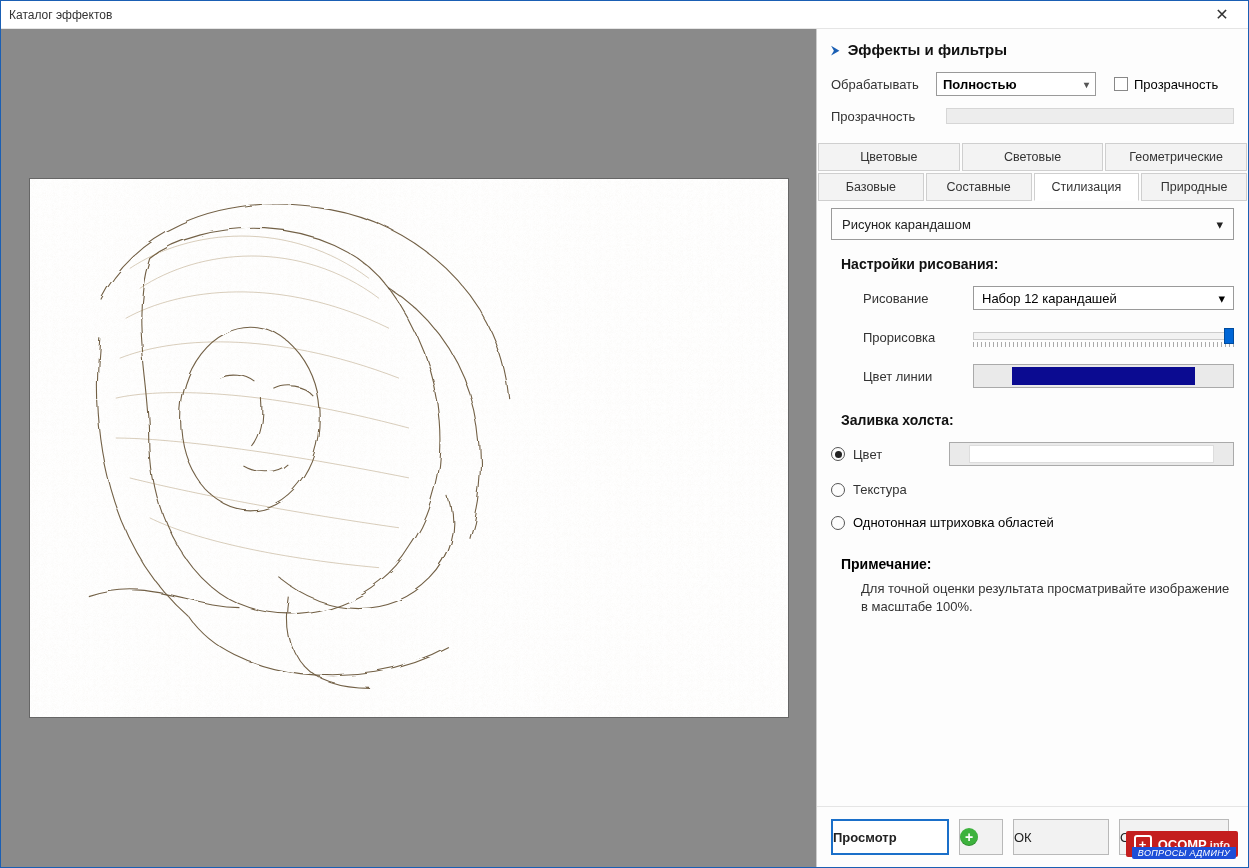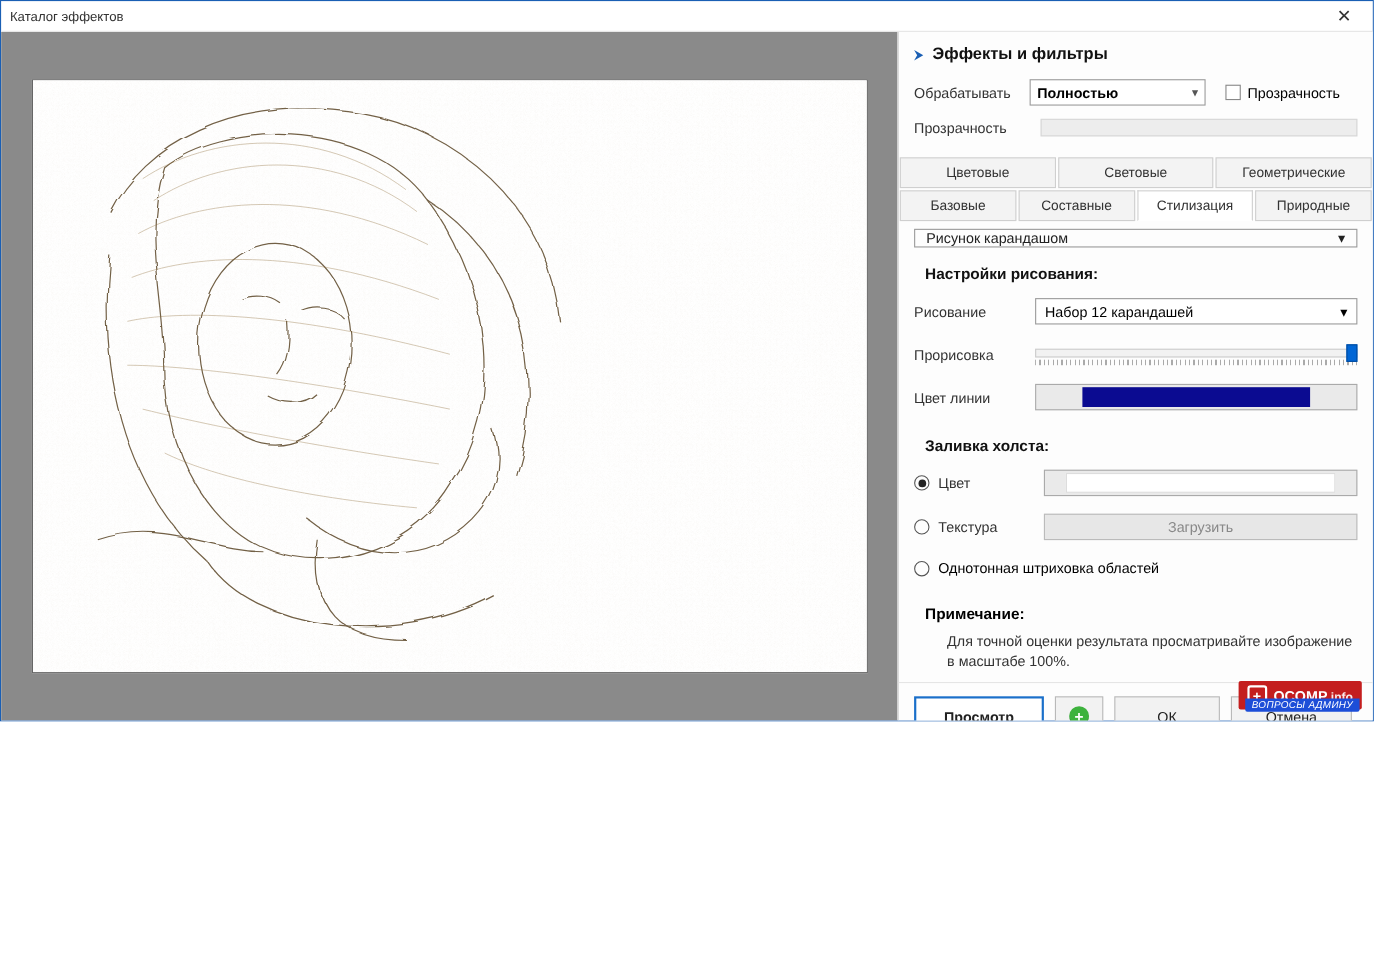--- a/index.html
+++ b/index.html
@@ -1,17 +1,17 @@
 <!DOCTYPE html>
 <html><head>
 <meta charset="utf-8">
 <style>
   * { box-sizing: border-box; font-family: "Segoe UI", Tahoma, sans-serif; font-size: 13px; }
   body { margin:0; padding:0; background:#fff; }
-  .window { width:1249px; height:656px; border:1px solid #1a5fb4; display:flex; flex-direction:column; position:relative;}
+  .window { width:1249px; height:868px; border:1px solid #1a5fb4; display:flex; flex-direction:column; position:relative;}
   .titlebar { height:28px; display:flex; align-items:center; padding:0 8px; border-bottom:1px solid #e5e5e5;}
   .titlebar .title { flex:1; font-size:12px; color:#333;}
   .close-x { width:36px; height:100%; display:flex; align-items:center; justify-content:center; font-size:16px; color:#333; cursor:pointer;}
   .body { flex:1; display:flex; overflow:hidden;}
   .preview-area { flex:1; background:#8a8a8a; display:flex; align-items:center; justify-content:center; padding:10px;}
   .image-frame { background:#fff; width:760px; height:540px; border:1px solid #666; display:flex; align-items:center; justify-content:center; overflow:hidden; position:relative;}
   .image-frame svg { width:100%; height:100%; }
   .side-panel { width:432px; background:#fdfdfd; border-left:1px solid #ccc; display:flex; flex-direction:column;}
   .section-title-row { display:flex; align-items:center; padding:12px 14px 8px 14px;}
   .section-title-row .arrow { color:#1a5fb4; margin-right:8px; font-size:12px;}
@@ -21,42 +21,42 @@
   .select { flex:0 0 160px; height:24px; border:1px solid #9a9a9a; background:#fff; display:flex; align-items:center; padding:0 6px; justify-content:space-between;font-weight:bold;}
   .select .chev { font-size:10px; color:#555;}
   .chk { width:14px; height:14px; border:1px solid #888; margin-left:18px; margin-right:6px; background:#fff;}
   .thin-track { flex:1; height:16px; border:1px solid #d6d6d6; background:#ededed; margin-left:10px; position:relative;}
   .cat-tabs { margin-top:12px; }
   .cat-tabs .row { display:flex; }
   .cat-tab { flex:1; text-align:center; padding:6px 4px; border:1px solid #cfcfcf; background:#f3f3f3; font-size:12.5px; color:#333; margin:1px; cursor:pointer;}
   .cat-tab.active { background:#fff; border-bottom:1px solid #fff;}
   .effect-select { margin:6px 14px 0 14px; height:32px; border:1px solid #9a9a9a; display:flex; align-items:center; padding:0 10px; justify-content:space-between; font-size:16px; color:#222;gap:32px;}
   .group-title { font-weight:700; font-size:14px; padding:16px 14px 6px 24px; color:#111;}
-  .setting-row { display:flex; align-items:center; padding:8px 14px;}
+  .setting-row { display:flex; align-items:center; padding:8px 14px;margin-left:32px;}
   .setting-row .slabel { width:110px; font-size:13px; color:#333;}
   .setting-select { flex:1; height:24px; border:1px solid #9a9a9a; background:#fff; display:flex; align-items:center; padding:0 8px; justify-content:space-between;}
   .slider-wrap { flex:1; height:22px; position:relative;}
   .slider-wrap .track-bg { position:absolute; top:6px; left:0; right:0; height:8px; border:1px solid #ccc; background:#f2f2f2;}
   .slider-wrap .ticks { position:absolute; top:16px; left:0; right:0; height:5px; background:repeating-linear-gradient(90deg,#aaa,#aaa 1px,transparent 1px,transparent 4px);}
   .slider-wrap .thumb { position:absolute; right:0; top:2px; width:10px; height:16px; background:#0066d6; border:1px solid #004b9e;}
   .color-field { flex:1; height:24px; border:1px solid #aaa; background:#eaeaea; display:flex; align-items:center; padding:2px;}
   .color-swatch-inner { height:100%; flex:0 0 72%; background:#0b0b91; margin:0 auto;}
   .color-swatch-white { height:100%; flex:0 0 88%; background:#ffffff; border:1px solid #ddd; margin:0 auto;}
   .radio-row { display:flex; align-items:center; padding:8px 14px;}
   .radio { width:14px; height:14px; border:1.5px solid #555; border-radius:50%; margin-right:8px; display:flex; align-items:center; justify-content:center;}
   .radio.on::after { content:""; width:7px; height:7px; background:#222; border-radius:50%;}
   .radio-label { width:96px; font-size:13px; color:#333;}
   .load-btn { flex:1; height:24px; border:1px solid #bbb; background:#e7e7e7; color:#888; display:flex; align-items:center; justify-content:center;}
   .check-row { display:flex; align-items:center; padding:10px 14px;text-align:right;}
   .check-circle { width:14px; height:14px; border:1.5px solid #555; border-radius:50%; margin-right:8px;}
   .note-title { font-weight:700; padding:16px 14px 4px 24px; font-size:14px;}
   .note-text { padding:4px 18px 10px 18px; color:#333; font-size:13px; line-height:1.4;margin-left:26px;}
   .spacer-flex { flex:1;}
   .action-bar { display:flex; gap:10px; padding:12px 14px; border-top:1px solid #e5e5e5;}
-  .btn { height:36px; display:flex; align-items:center; justify-content:center; border:1px solid #b9b9b9; background:#f2f2f2; cursor:pointer; font-size:13.5px; color:#222;}
+  .btn { height:36px; display:flex; align-items:center; justify-content:flex-start; border:1px solid #b9b9b9; background:#f2f2f2; cursor:pointer; font-size:13.5px; color:#222;}
   .btn.preview { flex:0 0 118px; font-weight:700; border:2px solid #1a6fc9; background:#fff;}
   .btn.plus { flex:0 0 44px;}
   .btn.ok { flex:0 0 96px;}
   .btn.cancel { flex:0 0 110px;}
   .plus-icon { width:18px; height:18px; border-radius:50%; background:#3db23d; color:#fff; display:flex; align-items:center; justify-content:center; font-weight:700; font-size:14px; box-shadow: inset 0 -1px 0 rgba(0,0,0,.2);}
   .watermark { position:absolute; right:10px; bottom:10px; display:flex; align-items:flex-end; gap:0; }
   .wm-logo { background:#c41e1e; color:#fff; padding:4px 8px; font-weight:700; font-size:15px; display:flex; align-items:center; gap:6px; border-radius:2px;}
   .wm-plus { width:18px;height:18px;border:2px solid #fff;border-radius:3px;display:flex;align-items:center;justify-content:center;font-weight:900;}
   .wm-sub { position:absolute;right:2px;bottom:-2px;background:#1d4ed8;color:#fff;font-size:9px;padding:1px 6px;border-radius:0 0 2px 2px; letter-spacing:.3px;font-style:italic;}
   .wm-wrap{position:relative;}
@@ -187,23 +187,20 @@
         <span class="radio on"></span>
         <span class="radio-label">Цвет</span>
         <div class="color-field">
           <div class="color-swatch-white"></div>
         </div>
       </div>
 
       <div class="radio-row">
         <span class="radio"></span>
         <span class="radio-label">Текстура</span>
-        <div class="load-btn">
-          <span>Загрузить</span>
-        </div>
       </div>
 
       <div class="check-row">
         <span class="check-circle"></span>
         <span>Однотонная штриховка областей</span>
       </div>
 
       <div class="note-title">Примечание:</div>
       <div class="note-text">Для точной оценки результата просматривайте изображение в масштабе 100%.</div>
 

